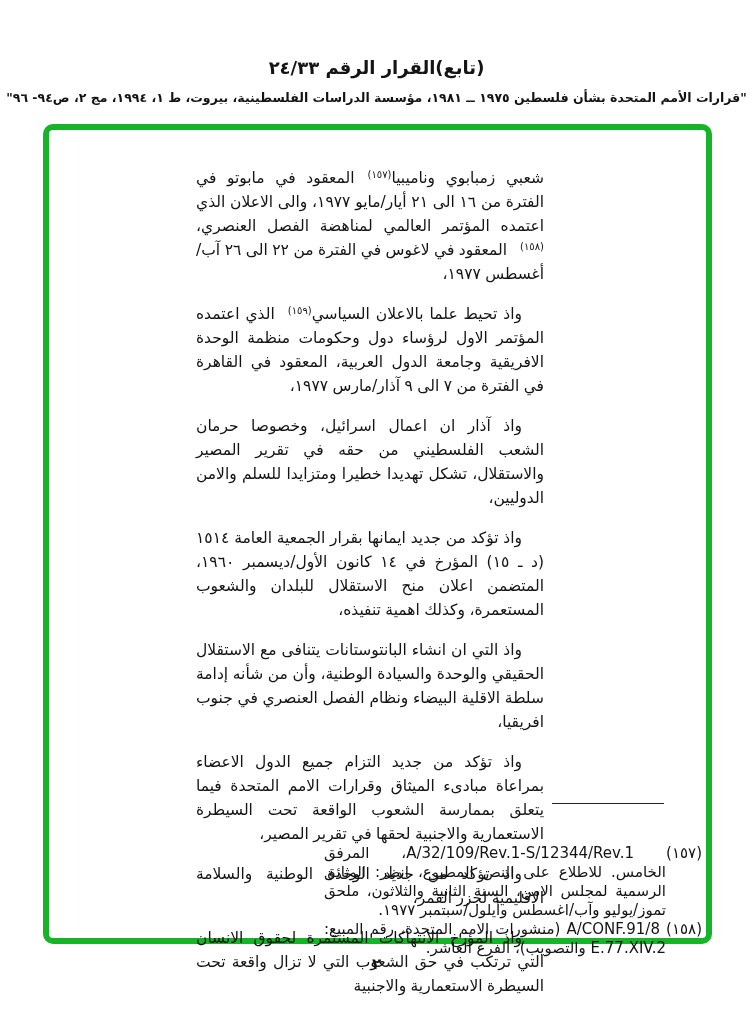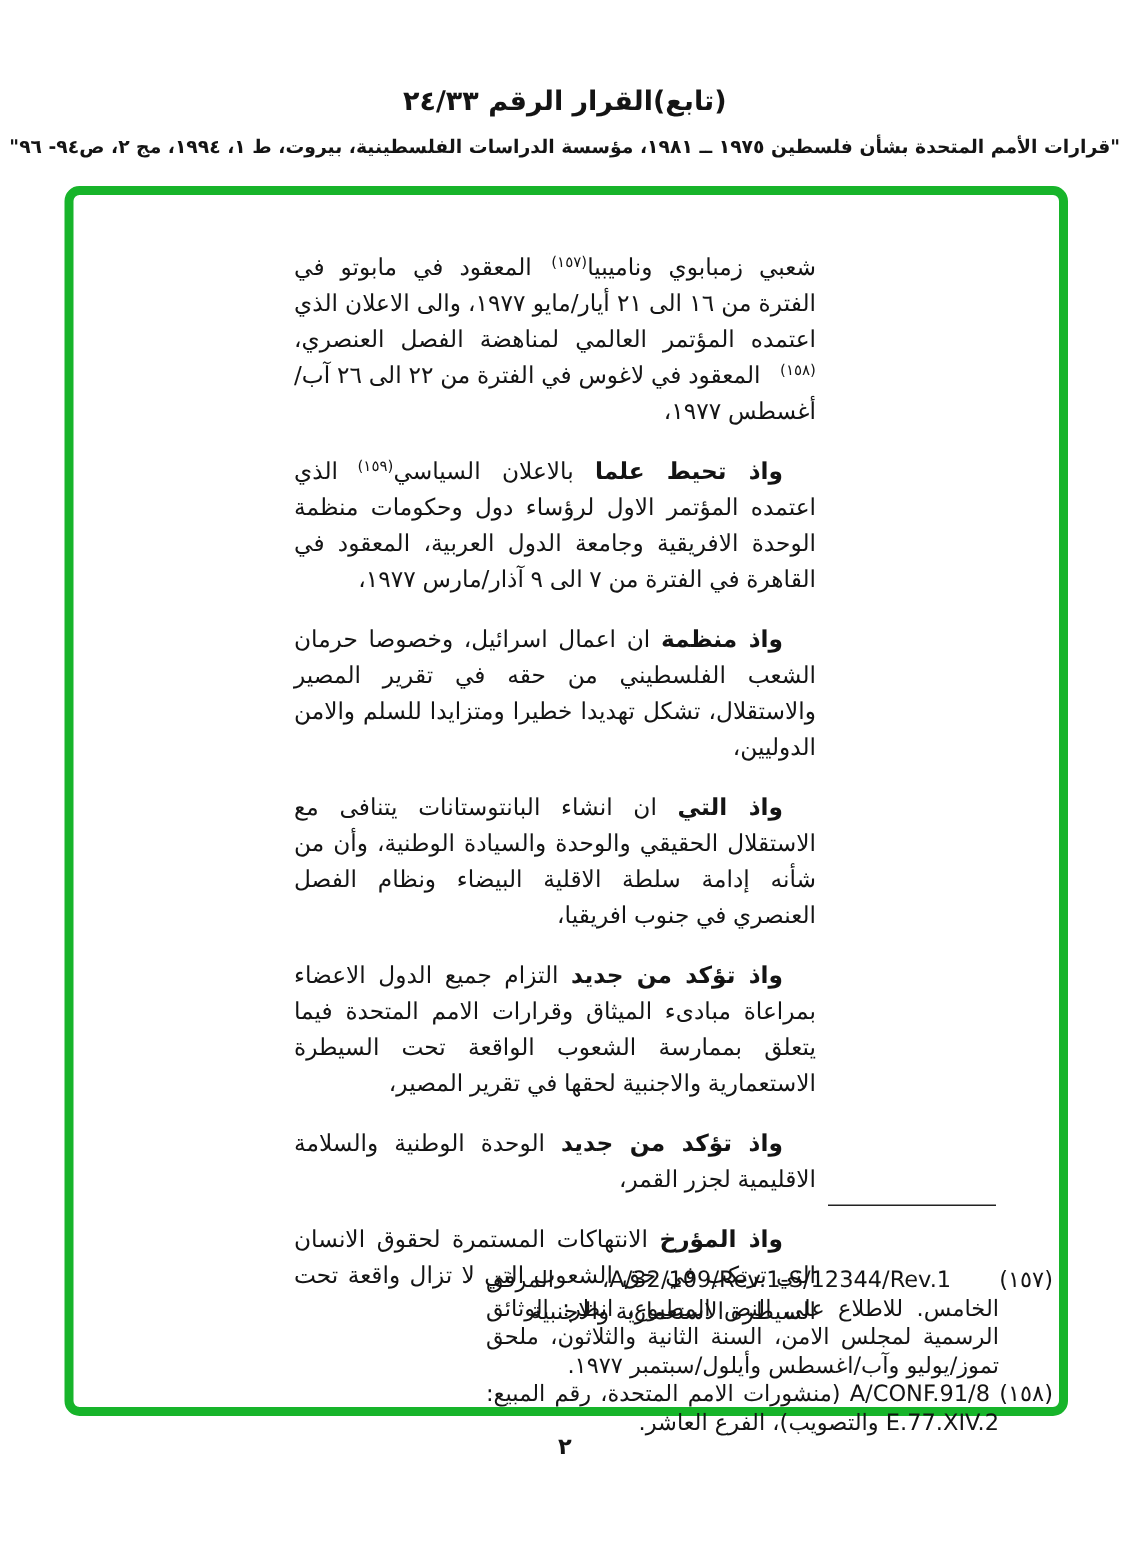--- a/index.html
+++ b/index.html
@@ -42,21 +42,21 @@
     right: 193px; top: 150px;
     width: 380px;
     direction: rtl;
     text-align: justify;
     font-size: 15.5px;
     line-height: 24px;
     word-spacing: -0.5px;
   }
   .para { margin: 16px; }
   .para.indent { text-indent: 22px; }
-  .para b { font-weight: bold; }
+  .para b { font-weight: normal; }
   .fnref {
     font-size: 10px;
     vertical-align: 5px;
     margin-left: 13px;
     line-height: 0;
   }
   .fnsep {
     position: absolute;
     left: 552px; top: 803px;
     width: 112px; height: 0;
@@ -94,21 +94,22 @@
 
   <div class="title">(تابع)القرار الرقم ٢٤/٣٣</div>
 
   <div class="source">"قرارات الأمم المتحدة بشأن فلسطين ١٩٧٥ ــ ١٩٨١، مؤسسة الدراسات الفلسطينية، بيروت، ط ١، ١٩٩٤، مج ٢، ص٩٤- ٩٦"</div>
 
   <div class="frame" style="border-color: rgb(23, 180, 42);"></div>
 
   <div class="bodytext" dir="rtl" id="body-text">
       <p class="para">شعبي زمبابوي وناميبيا<sup class="fnref">(١٥٧)</sup>المعقود في مابوتو في الفترة من ١٦ الى ٢١ أيار/مايو ١٩٧٧، والى الاعلان الذي اعتمده المؤتمر العالمي لمناهضة الفصل العنصري،<sup class="fnref">(١٥٨)</sup>المعقود في لاغوس في الفترة من ٢٢ الى ٢٦ آب/أغسطس ١٩٧٧،</p>
       <p class="para indent"><b>واذ تحيط علما</b> بالاعلان السياسي<sup class="fnref">(١٥٩)</sup>الذي اعتمده المؤتمر الاول لرؤساء دول وحكومات منظمة الوحدة الافريقية وجامعة الدول العربية، المعقود في القاهرة في الفترة من ٧ الى ٩ آذار/مارس ١٩٧٧،</p>
-      <p class="para indent"><b>واذ منظمة</b> ان اعمال اسرائيل، وخصوصا حرمان الشعب الفلسطيني من حقه في تقرير المصير والاستقلال، تشكل تهديدا خطيرا ومتزايدا للسلم والامن الدوليين،</p>
+      <p class="para indent"><b>واذ آذار</b> ان اعمال اسرائيل، وخصوصا حرمان الشعب الفلسطيني من حقه في تقرير المصير والاستقلال، تشكل تهديدا خطيرا ومتزايدا للسلم والامن الدوليين،</p>
+      <p class="para indent"><b>واذ تؤكد من جديد</b> ايمانها بقرار الجمعية العامة ١٥١٤ (د ـ ١٥) المؤرخ في ١٤ كانون الأول/ديسمبر ١٩٦٠، المتضمن اعلان منح الاستقلال للبلدان والشعوب المستعمرة، وكذلك اهمية تنفيذه،</p>
       <p class="para indent"><b>واذ التي</b> ان انشاء البانتوستانات يتنافى مع الاستقلال الحقيقي والوحدة والسيادة الوطنية، وأن من شأنه إدامة سلطة الاقلية البيضاء ونظام الفصل العنصري في جنوب افريقيا،</p>
       <p class="para indent"><b>واذ تؤكد من جديد</b> التزام جميع الدول الاعضاء بمراعاة مبادىء الميثاق وقرارات الامم المتحدة فيما يتعلق بممارسة الشعوب الواقعة تحت السيطرة الاستعمارية والاجنبية لحقها في تقرير المصير،</p>
       <p class="para indent"><b>واذ تؤكد من جديد</b> الوحدة الوطنية والسلامة الاقليمية لجزر القمر،</p>
       <p class="para indent"><b>واذ المؤرخ</b> الانتهاكات المستمرة لحقوق الانسان التي ترتكب في حق الشعوب التي لا تزال واقعة تحت السيطرة الاستعمارية والاجنبية</p>
     </div>
 
   <div class="fnsep"></div>
 
   <div class="footnotes" dir="rtl" id="footnotes">
       <p class="footnote"><span class="fnum">(١٥٧)</span> <span class="lt" dir="ltr">A/32/109/Rev.1-S/12344/Rev.1</span>، المرفق الخامس. للاطلاع على النص المطبوع، انظر: الوثائق الرسمية لمجلس الامن، السنة الثانية والثلاثون، ملحق تموز/يوليو وآب/اغسطس وأيلول/سبتمبر ١٩٧٧.</p>

